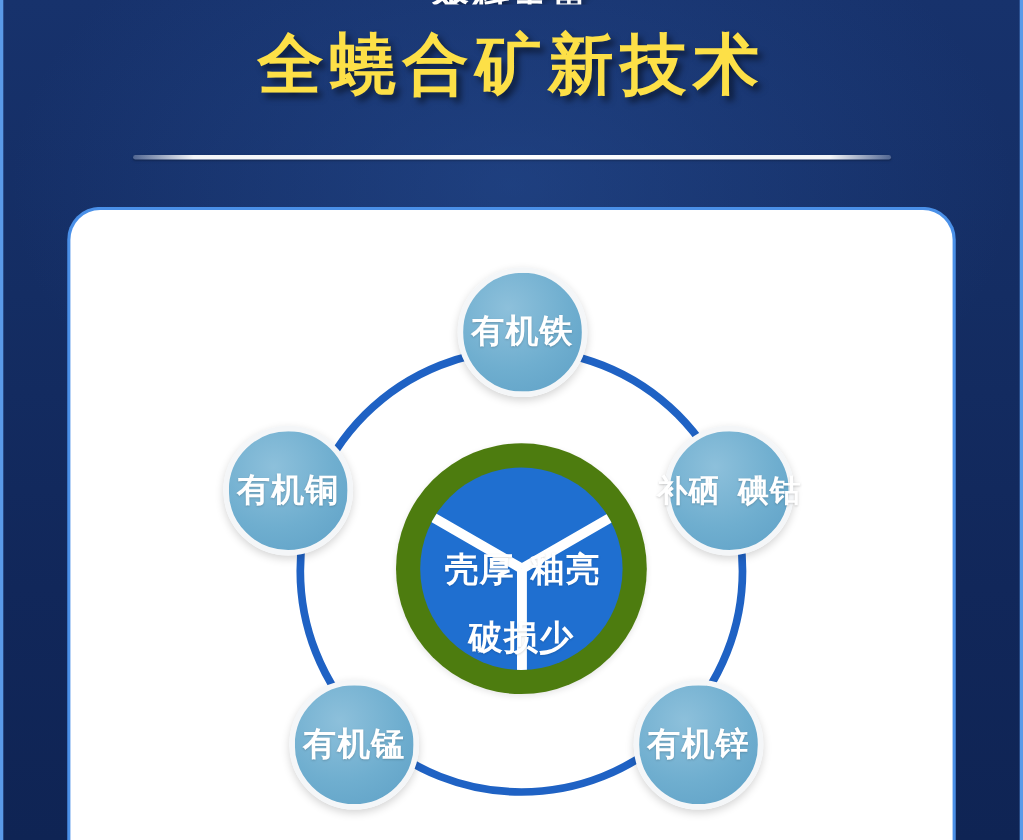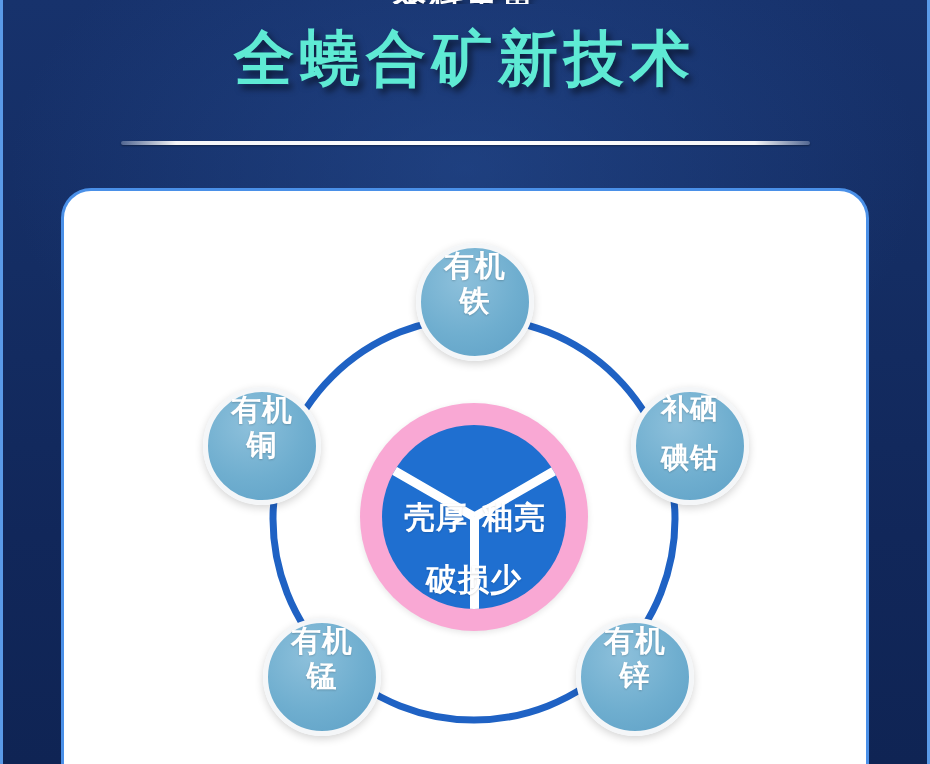--- a/index.html
+++ b/index.html
@@ -39,21 +39,21 @@
     position: absolute; left: 0; right: 0; top: -26px;
     text-align: center;
     font-size: 34px; font-weight: bold; color: #ffffff;
     letter-spacing: 2px;
     text-shadow: 3px 4px 5px rgba(0,0,0,0.45);
     overflow: hidden; height: 30px;
   }
   #title-main {
     position: absolute; left: 0; right: 0; top: 26px;
     text-align: center;
-    font-size: 60px; font-weight: bold; color: #5eead4;
+    font-size: 60px; font-weight: bold; color: #fde047;
     letter-spacing: 6px;
     text-shadow: 4px 5px 6px rgba(0,0,0,0.5);
     line-height: 1.1;
   }
   #header-divider {
     position: absolute; left: 121px; width: 689px; top: 141px; height: 4px;
     background: linear-gradient(90deg, rgba(255,255,255,0.25) 0%, rgba(255,255,255,0.95) 8%, #ffffff 50%, rgba(255,255,255,0.95) 92%, rgba(255,255,255,0.25) 100%);
     border-radius: 2px;
     box-shadow: 0 1px 2px rgba(0,0,0,0.35);
   }
@@ -74,21 +74,21 @@
   #diagram {
     position: absolute; left: 0; top: 0; width: 808px; height: 576px;
   }
   #ring-svg { position: absolute; left: 0; top: 0; }
 
   
   #hub {
     position: absolute;
     left: 296px; top: 212px; width: 228px; height: 228px;
     border-radius: 50%;
-    background: #f9a8d4;
+    background: #4d7c0f;
     box-shadow: 0 2px 6px rgba(0,0,0,0.10);
   }
   #hub-inner {
     position: absolute;
     left: 22px; top: 22px; width: 184px; height: 184px;
     border-radius: 50%;
     background: #1f6fd0;
     overflow: hidden;
   }
   .hub-spoke {
@@ -117,33 +117,33 @@
   #hub-label-bottom{ left: 50%; transform: translateX(-50%); bottom: 8px; }
 
   
   .node {
     position: absolute;
     width: 118px; height: 118px;
     border-radius: 50%;
     background: radial-gradient(circle at 38% 30%, #8dc0db 0%, #6faecf 55%, #5ea0c6 100%);
     border: 5px solid #f4f6f8;
     box-shadow: 0 3px 8px rgba(0,0,0,0.17);
-    display: flex; flex-direction: column;
-    align-items: center; 
+    display: flex; flex-direction: row;
+    align-items: center; justify-content: center;
     z-index: 2;
   }
   .node-line {
     color: #ffffff;
     font-size: 30px; font-weight: bold;
     letter-spacing: 1px; line-height: 1.18;
     white-space: nowrap;
     text-shadow: 0 1px 2px rgba(0,0,0,0.18);
   }
   #node-0 { left: 352px; top:  52px; }   
-  #node-1 { left: 567px; top: 196px; gap: 16px; }   
+  #node-1 { left: 540px; top: 196px; gap: 16px; }   
   #node-2 { left: 512px; top: 427px; }   
   #node-3 { left: 199px; top: 427px; }   
   #node-4 { left: 139px; top: 196px; }   
   #node-1 .node-line { font-size: 28px; }
 </style>
 </head>
 <body>
 
 <div id="bg-layer"></div>
 <div id="bg-vignette"></div>

